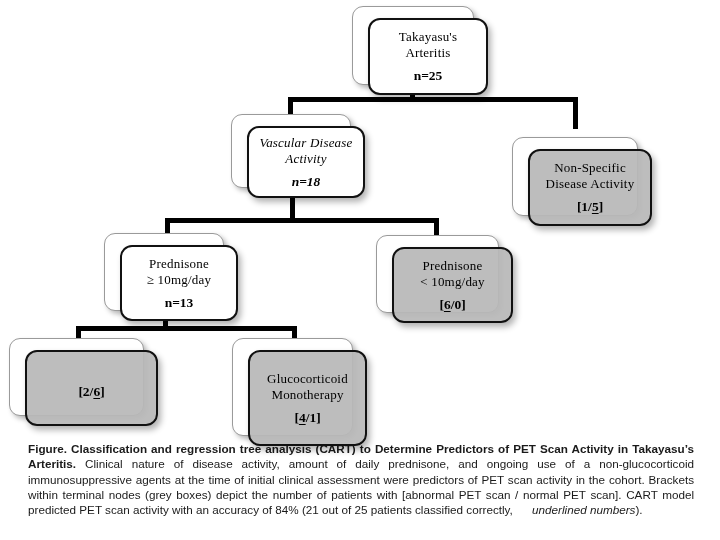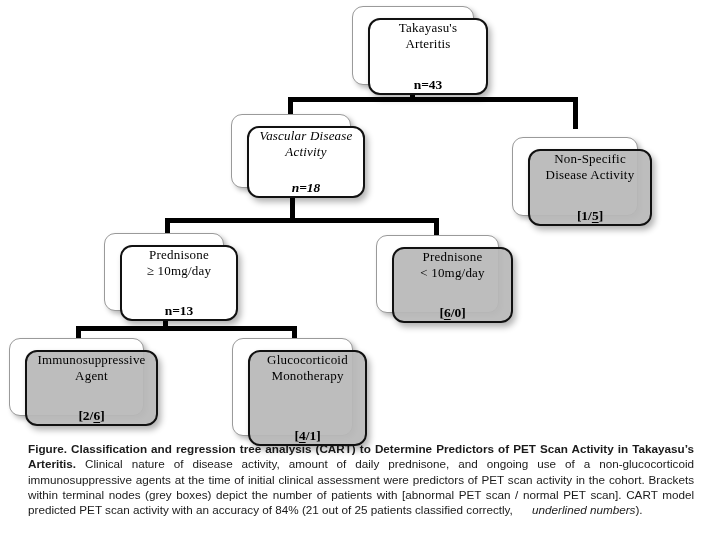--- a/index.html
+++ b/index.html
@@ -25,21 +25,21 @@
     border-radius: 11px;
     box-shadow: 3px 3px 5px rgba(0,0,0,0.28);
   }
   .frontbox {
     position: absolute; left: 0; top: 0; right: 0; bottom: 0;
     background: #ffffff;
     border: 2.5px solid #111111;
     border-radius: 12px;
     box-shadow: 3px 4px 6px rgba(0,0,0,0.30);
     display: flex; flex-direction: column;
-    align-items: center; justify-content: space-between;
+    align-items: center; justify-content: center;
     text-align: center;
   }
   .node.grey .frontbox { background: rgba(184,184,184,0.93); }
   .nlabel {
     font-size: 13px; line-height: 16px; color: #000;
     letter-spacing: 0.2px;
   }
   .nvalue {
     margin-top: 7px;
     font-size: 13.5px; font-weight: bold; color: #000;
@@ -75,21 +75,21 @@
 
     <div class="conn" style="left:163px;top:317px;width:5px;height:14px;"></div>
     <div class="conn" style="left:76px;top:326px;width:221px;height:5px;"></div>
     <div class="conn" style="left:76px;top:326px;width:5px;height:29px;"></div>
     <div class="conn" style="left:292px;top:326px;width:5px;height:29px;"></div>
 
     <div class="node white" style="left:368px;top:18px;width:120px;height:77px;">
       <div class="backbox"></div>
       <div class="frontbox">
         <div class="nlabel"><span>Takayasu's</span><br><span>Arteritis</span></div>
-        <div class="nvalue">n=43</div>
+        <div class="nvalue">n=25</div>
       </div>
     </div>
 
     <div class="node white" style="left:247px;top:126px;width:118px;height:72px;font-style:italic;">
       <div class="backbox"></div>
       <div class="frontbox">
         <div class="nlabel"><span>Vascular Disease</span><br><span>Activity</span></div>
         <div class="nvalue">n=18</div>
       </div>
     </div>
@@ -114,21 +114,20 @@
       <div class="backbox"></div>
       <div class="frontbox">
         <div class="nlabel"><span>Prednisone</span><br><span>&lt; 10mg/day</span></div>
         <div class="nvalue"><span class="">[</span><span class="u">6</span><span>/0]</span></div>
       </div>
     </div>
 
     <div class="node grey" style="left:25px;top:350px;width:133px;height:76px;">
       <div class="backbox"></div>
       <div class="frontbox">
-        <div class="nlabel"><span>Immunosuppressive</span><br><span>Agent</span></div>
         <div class="nvalue"><span>[2/</span><span class="u">6</span><span>]</span></div>
       </div>
     </div>
 
     <div class="node grey" style="left:248px;top:350px;width:119px;height:96px;">
       <div class="backbox"></div>
       <div class="frontbox">
         <div class="nlabel"><span>Glucocorticoid</span><br><span>Monotherapy</span></div>
         <div class="nvalue"><span>[</span><span class="u">4</span><span>/1]</span></div>
       </div>

